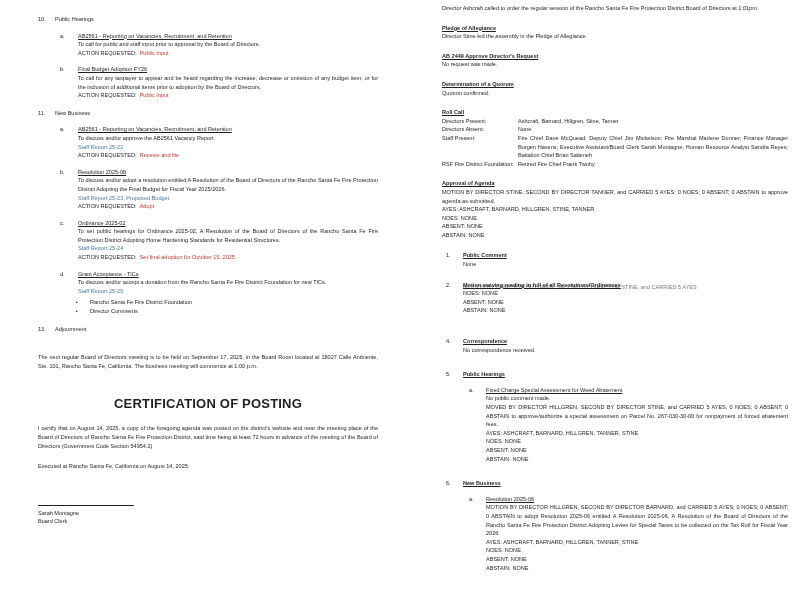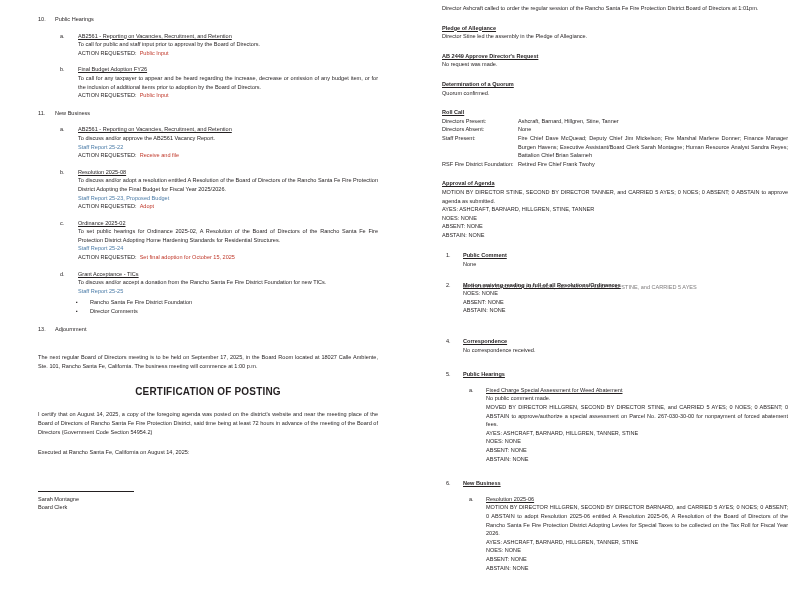--- a/index.html
+++ b/index.html
@@ -78,23 +78,23 @@
 
   .para {
     font-size: 5.55px;
     line-height: 8.6px;
     text-align: justify;
     margin-top: 20px;
   }
   .cert-title {
     text-align: center;
     font-weight: bold;
-    font-size: 10px;
+    font-size: 13px;
     letter-spacing: .2px;
-    margin-top: 16px;
+    margin-top: 26px;
   }
   .cert-body { margin-top: 13px; }
   .cert-exec { margin-top: 12px; }
   .sigline {
     width: 96px;
     border-top: 1.1px solid #231f20;
     margin-top: 34px;
     margin-bottom: 3px;
   }
 

